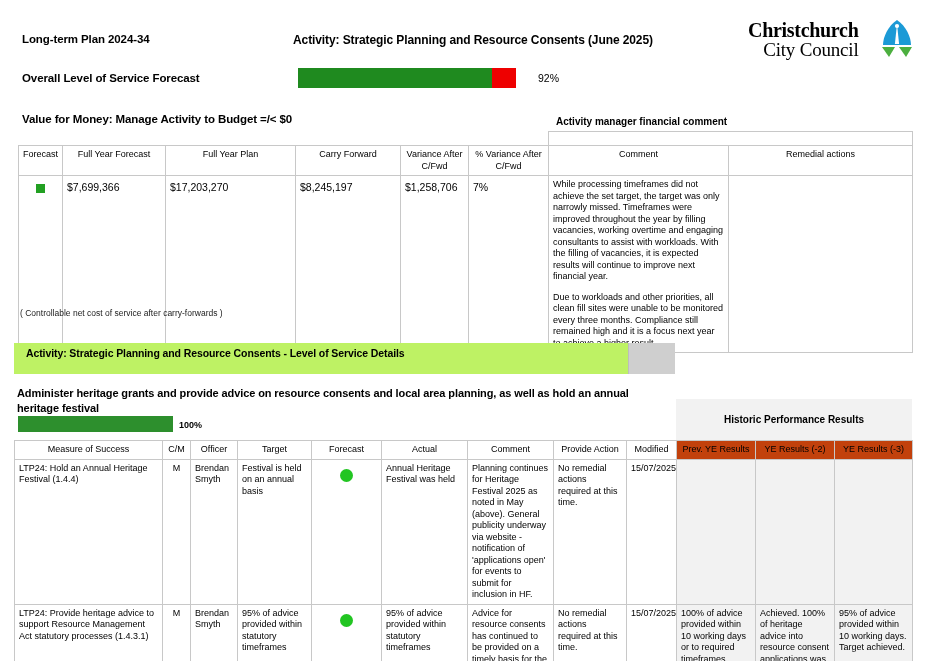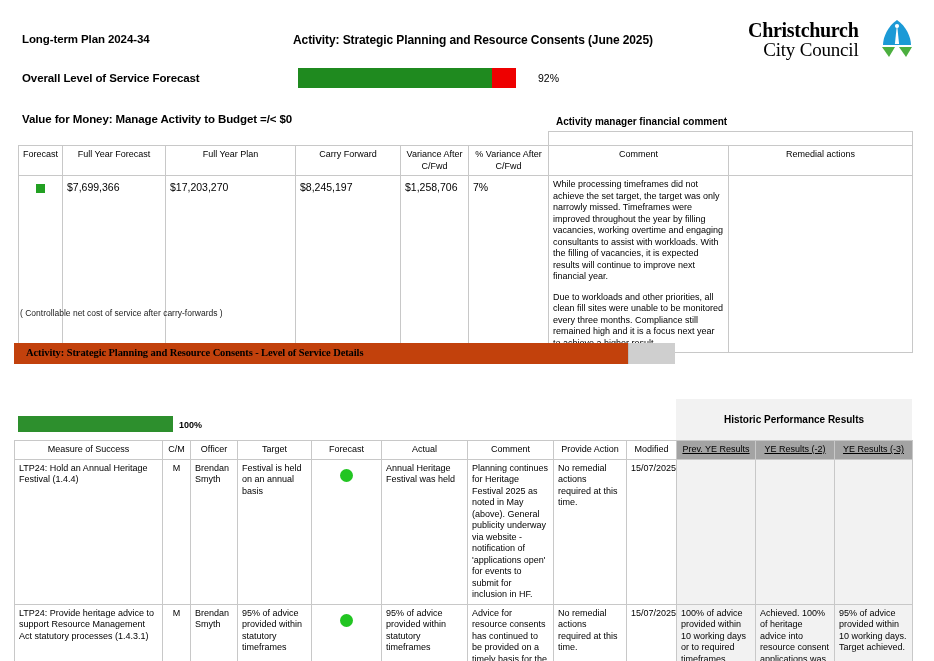--- a/index.html
+++ b/index.html
@@ -92,23 +92,22 @@
   .cmt p:last-child { margin-bottom: 0; }
 
   .controllable-note {
     position: absolute; left: 20px; top: 308px;
     font-size: 8.5px; color: #222;
   }
 
   
   .activity-band {
     position: absolute; left: 14px; top: 343px;
-    width: 661px; height: 21px;
-    background: #c2410c;
-    font-family: Liberation Serif, serif;
+    width: 661px; height: 31px;
+    background: #bef264;
   }
   .activity-band .bar2 {
     position: absolute; right: 0; top: 0; width: 47px; height: 100%;
     background: #cfcfcf; border-left: 1px solid #bdbdbd;
   }
   .activity-band span {
     position: absolute; left: 12px; top: 4px;
     font-size: 10.5px; font-weight: bold; letter-spacing: -0.1px;
   }
 
@@ -141,21 +140,21 @@
   .los-table {
     position: absolute; left: 14px; top: 440px; width: 898px;
   }
   .los-table th {
     font-weight: bold; font-size: 9px; height: 17px;
     padding: 3px 4px; vertical-align: middle;
   }
   .los-table td { font-size: 8.5px; line-height: 1.3; }
   .los-table td.c { text-align: center; }
   .los-table .hist { background: #f2f2f2; }
-  .los-table th.hist { background: #a3a3a3; text-decoration: underline; }
+  .los-table th.hist { background: #c2410c; }
   .row1 td { height: 114px; }
   .row2 td { height: 83px; }
   .dot-green {
     display: inline-block; width: 13px; height: 13px;
     border-radius: 50%; background: #22c522; margin-top: 6px;
   }
   .clip { overflow: hidden; display: block; max-height: 100%; }
 </style>
 </head>
 <body>
@@ -237,20 +236,21 @@
   </tbody>
     </table>
 
   <div class="controllable-note">( Controllable net cost of service after carry-forwards )</div>
 
   <div class="activity-band">
     <span>Activity: Strategic Planning and Resource Consents - Level of Service Details</span>
     <div class="bar2"></div>
   </div>
 
+  <div class="los-heading">Administer heritage grants and provide advice on resource consents and local area planning, as well as hold an annual heritage festival</div>
   <div class="bar-los">
     <i id="los-fill" style="width: 100%;"></i>
   </div>
   <div class="bar-los-pct">100%</div>
 
   <div class="historic-panel">
     <span>Historic Performance Results</span>
   </div>
 
   <table class="grid los-table">

